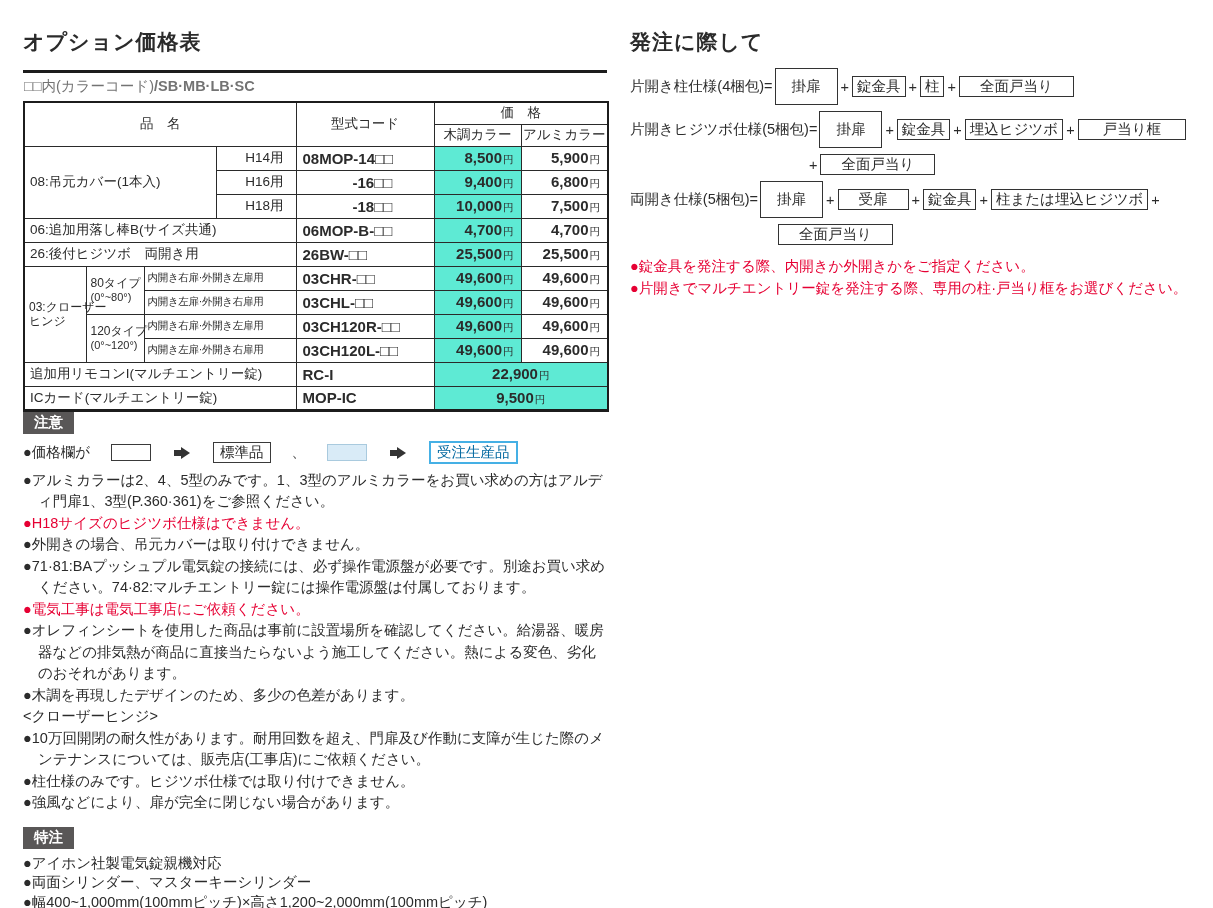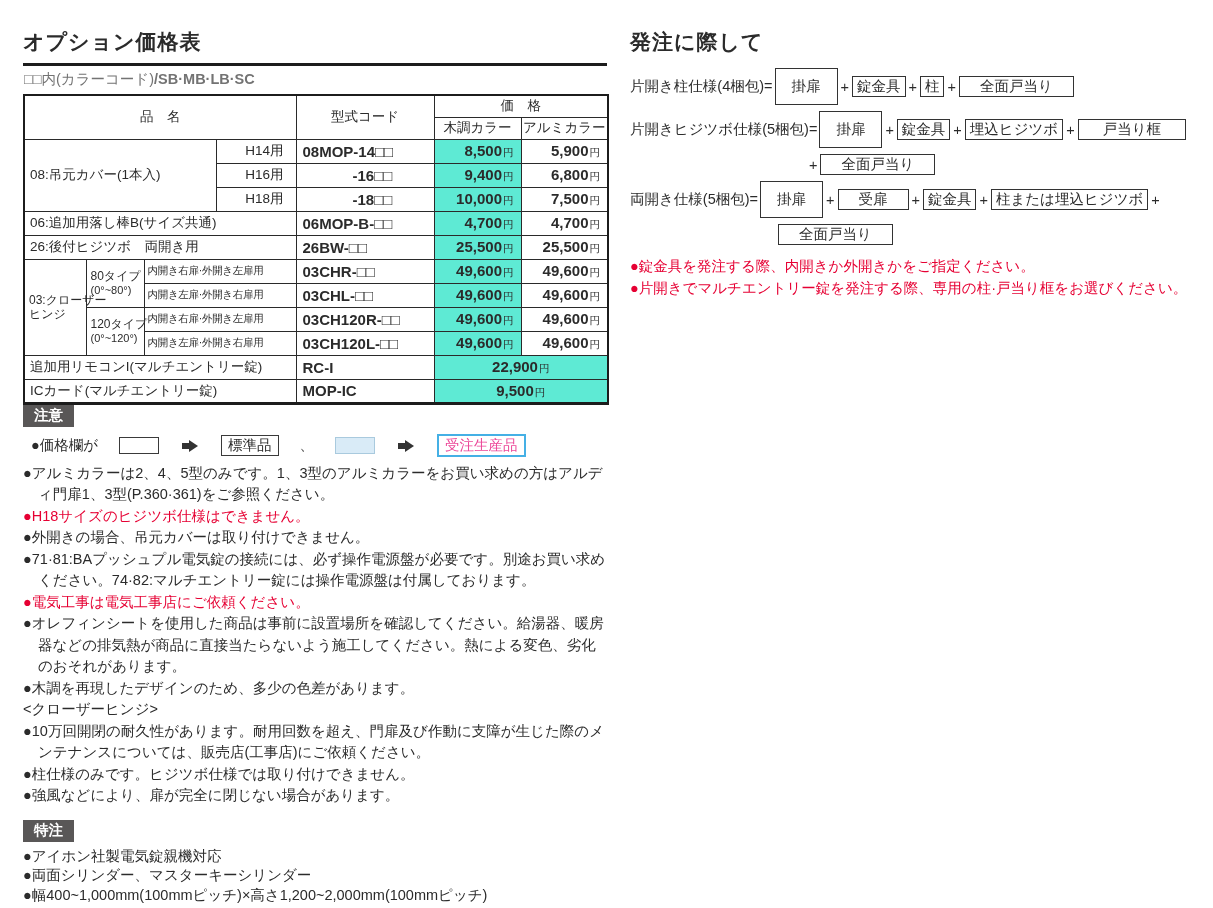--- a/index.html
+++ b/index.html
@@ -8,21 +8,21 @@
     width:1213px; height:908px; background:#ffffff;
     font-family:"Liberation Sans","DejaVu Sans",sans-serif;
     color:#2b2b2b; position:relative; overflow:hidden;
   }
   .col-left  { position:absolute; left:23px;  top:28px; width:584px; }
   .col-right { position:absolute; left:630px; top:28px; width:578px; }
 
   h1.sec-title {
     margin:0; font-size:21px; font-weight:bold; letter-spacing:1px;
   }
-  .col-left h1.sec-title { padding-bottom:7px; border-bottom:3.5px solid #1c1c1c; }
+  .col-left h1.sec-title { padding-bottom:14px; border-bottom:3.5px solid #1c1c1c; }
   .col-right h1.sec-title { margin-bottom:12px; }
 
   .subtitle { font-size:14.5px; padding:4px 0 5px 1px; color:#737373; }
   .subtitle b { font-weight:bold; }
 
   
   table.price-table {
     width:584px; border-collapse:collapse; table-layout:fixed;
     border:2px solid #1c1c1c; border-bottom:3px solid #1c1c1c;
   }
@@ -51,28 +51,28 @@
   .notice-badge { margin-top:0; }
   .custom-badge { margin-top:13px; }
   ul.bullets { list-style:none; margin:5px 0 0 0; padding:0; font-size:14.5px; line-height:21.5px; }
   ul.bullets li { padding-left:15px; text-indent:-15px; }
   ul.bullets li.red { color:#e60033; }
   ul.custom-list { line-height:19.5px; }
 
   
   .legend {
     display:flex; align-items:center; gap:21px;
-    font-size:14.5px; margin:7px 0 2px 8px; height:24px;text-align:center;
+    font-size:14.5px; margin:7px 0 2px 0; height:24px;text-align:center;
   }
   .lbox { display:inline-block; width:40px; height:17px; }
   .lbox.white { background:#ffffff; border:1px solid #3a3a3a; }
   .lbox.blue  { background:#d9ebf7; border:1px solid #a9cade; }
   .lframe { display:inline-block; padding:0 6px; line-height:19px; }
   .lframe.dark { border:1px solid #3a3a3a; color:#2b2b2b; }
-  .lframe.blue { border:2px solid #45b0e5; color:#ec4899; }
+  .lframe.blue { border:2px solid #45b0e5; color:#0369a1; }
   .arrow-icon { display:inline-flex; align-items:center; margin:0 2px; }
   .arrow-icon .sh { display:inline-block; width:7px; height:6px; background:#333; }
   .arrow-icon .hd {
     display:inline-block; width:0; height:0;
     border-left:9px solid #333; border-top:6px solid transparent; border-bottom:6px solid transparent;
   }
 
   
   .formula { display:flex; align-items:center; font-size:14.5px; margin-bottom:6px; white-space:nowrap; }
   .flabel { margin-right:2px; }

